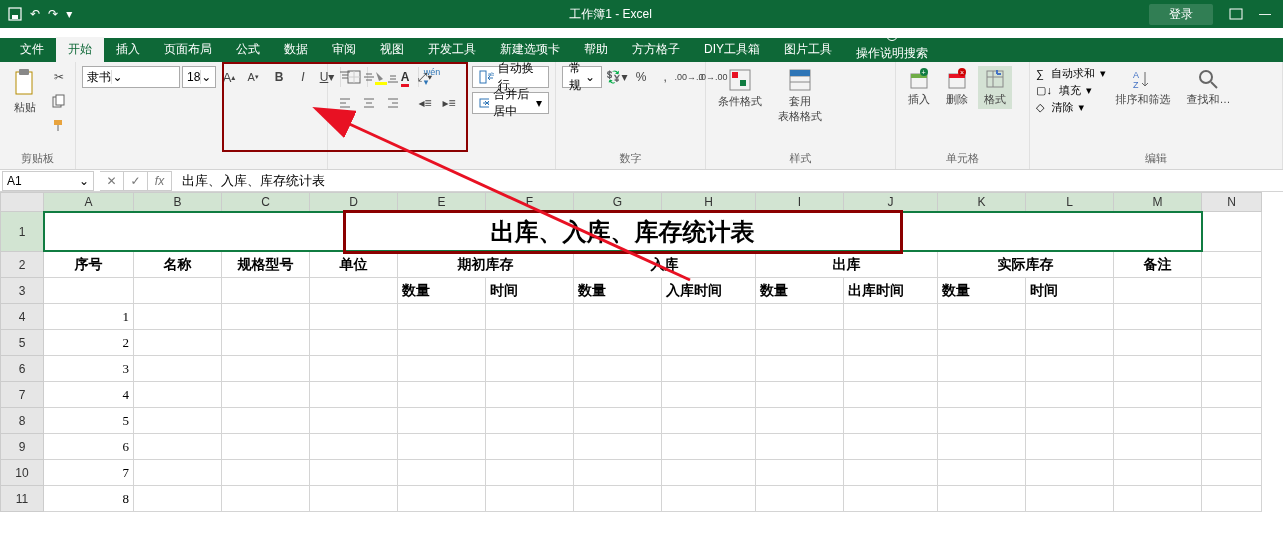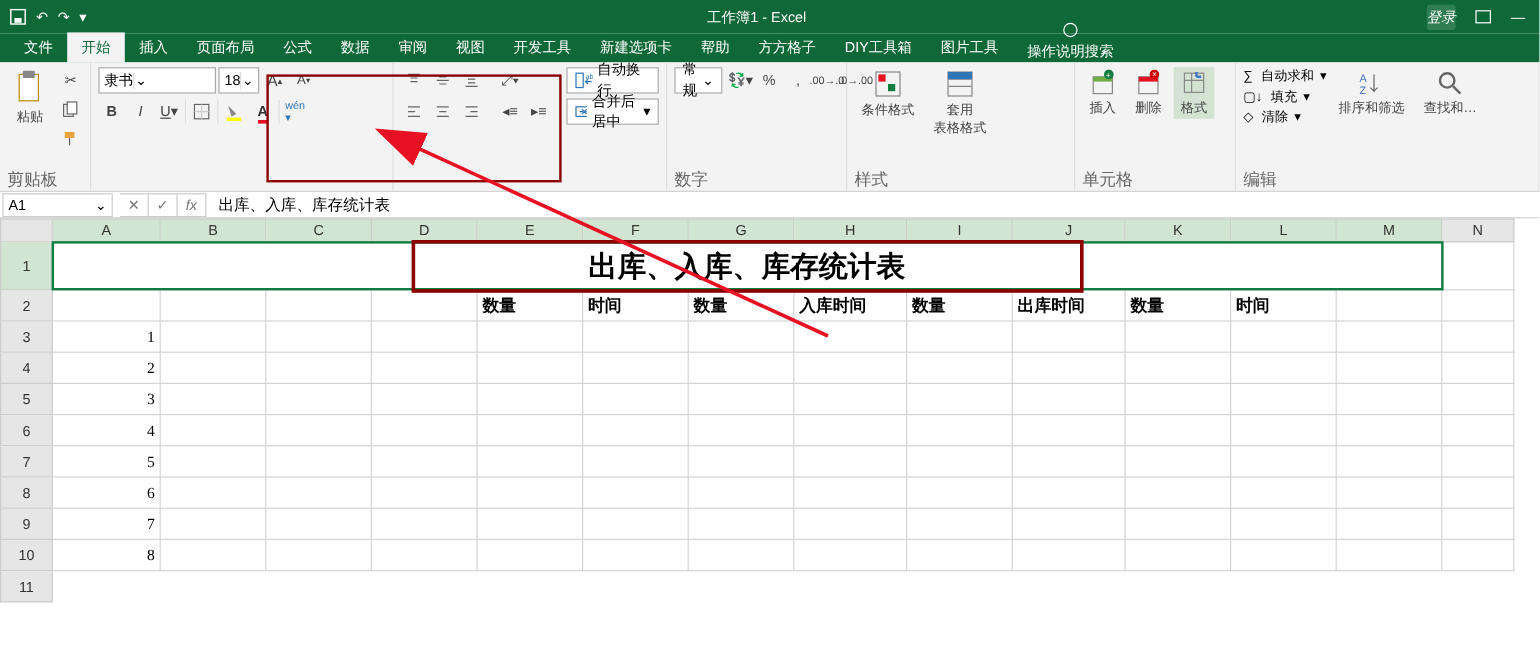--- a/index.html
+++ b/index.html
@@ -4,34 +4,34 @@
 <style>
 * { box-sizing: border-box; margin: 0; padding: 0; font-family: "Microsoft YaHei", sans-serif; }
 body { background: #fff; width: 1283px; height: 550px; overflow: hidden; position: relative; }
 
 
 .titlebar { height: 28px; background: #0e6837; display: flex; align-items: center; color: #fff; font-size: 12px; }
 .titlebar .qat { display: flex; align-items: center; gap: 8px; padding-left: 8px; }
 .titlebar .qat span { cursor: pointer; }
 .titlebar .title { flex: 1; text-align: center; }
 .titlebar .winctl { display: flex; gap: 16px; padding-right: 12px; align-items: center; }
-.titlebar .login { background: rgba(255,255,255,0.15); padding: 2px 0; border-radius: 2px; font-style: italic; }
-
-
-.tabs { height: 24px; background: #0e6837; display: flex; align-items: flex-end; padding-left: 8px; }
+.titlebar .login { background: rgba(255,255,255,0.15); padding: 2px 20px; border-radius: 2px; }
+
+
+.tabs { height: 24px; background: #0e6837; display: flex; align-items: flex-end; padding-left: 8px; margin-top: 10px; }
 .tabs .tab { color: #fff; font-size: 12px; padding: 4px 12px; cursor: pointer; }
 .tabs .tab.active { background: #f3f3f3; color: #0e6837; }
 .tabs .tell { display: flex; align-items: center; color: #fff; font-size: 12px; margin-left: 12px; gap: 4px; flex-direction: column; }
 .tabs .bulb { width: 12px; height: 12px; border: 1px solid #fff; border-radius: 50%; display: inline-block; position: relative; }
 
 
 .ribbon { height: 108px; background: #f3f3f3; border-bottom: 1px solid #d4d4d4; display: flex; }
 .group { border-right: 1px solid #e0e0e0; padding: 4px 6px 2px 6px; display: flex; flex-direction: column; justify-content: space-between; }
 .group .body { flex: 1; display: flex; align-items: flex-start; gap: 4px; }
-.group .label { font-size: 14px; color: #666; height: 16px; }
+.group .label { text-align: center; font-size: 11px; color: #666; height: 16px; }
 .bigbtn { display: flex; flex-direction: column; align-items: center; justify-content: center; font-size: 11px; color: #444; padding: 2px 6px; cursor: pointer; gap: 2px; }
 .smallbtn { width: 22px; height: 22px; display: flex; align-items: center; justify-content: center; cursor: pointer; font-size: 12px; color: #444; }
 .stack { display: flex; flex-direction: column; gap: 2px; }
 .row { display: flex; gap: 2px; align-items: center; }
 .fontbox { height: 22px; border: 1px solid #ababab; background: #fff; font-size: 12px; padding: 0 4px; display: flex; align-items: center; }
 .fontname { width: 98px; }
 .fontsize { width: 34px; }
 .dd { width: 12px; display: flex; justify-content: center; border-left: 1px solid #ddd; cursor: pointer; }
 .widebtn { height: 22px; border: 1px solid #ababab; background: #fff; font-size: 12px; display: flex; align-items: center; padding: 0 6px; gap: 4px; cursor: pointer; }
 .numfmt { width: 118px; }
@@ -152,21 +152,21 @@
               <rect x="2" y="2" width="8" height="5" fill="#e8a33d"></rect>
               <line x1="6" y1="7" x2="6" y2="13" stroke="#666"></line>
             </svg>
           </div>
       </div>
     </div>
     <div class="label">剪贴板</div>
   </div>
 
   <div class="group" style="width:252px">
-    <div class="body" style="flex-direction:column;gap:4px">
+    <div class="body" style="flex-direction:row;gap:4px">
       <div class="row">
         <div class="fontbox fontname">
             <span>隶书</span>
             <span class="dd">⌄</span>
           </div>
         <div class="fontbox fontsize">
             <span>18</span>
             <span class="dd">⌄</span>
           </div>
         <div class="smallbtn" style="font-size:13px">A<sup style="font-size:8px">▴</sup></div>
@@ -428,20 +428,32 @@
       <div class="rh">10</div>
       <div class="rh">11</div>
     </div>
     <div class="cells">
 
       <div class="cellrow big">
         <div class="cell title" style="width:1158px">出库、入库、库存统计表</div>
         <div class="cell cN"></div>
       </div>
 
+      <div class="cellrow">
+        <div class="cell header cA">序号</div>
+        <div class="cell header cB">名称</div>
+        <div class="cell header cC">规格型号</div>
+        <div class="cell header cD">单位</div>
+        <div class="cell header" style="width:176px">期初库存</div>
+        <div class="cell header" style="width:182px">入库</div>
+        <div class="cell header" style="width:182px">出库</div>
+        <div class="cell header" style="width:176px">实际库存</div>
+        <div class="cell header cM">备注</div>
+        <div class="cell cN"></div>
+      </div>
 
       <div class="cellrow">
         <div class="cell cA"></div>
         <div class="cell cB"></div>
         <div class="cell cC"></div>
         <div class="cell cD"></div>
         <div class="cell header cE" style="justify-content:flex-start">数量</div>
         <div class="cell header cF" style="justify-content:flex-start">时间</div>
         <div class="cell header cG" style="justify-content:flex-start">数量</div>
         <div class="cell header cH" style="justify-content:flex-start">入库时间</div>

